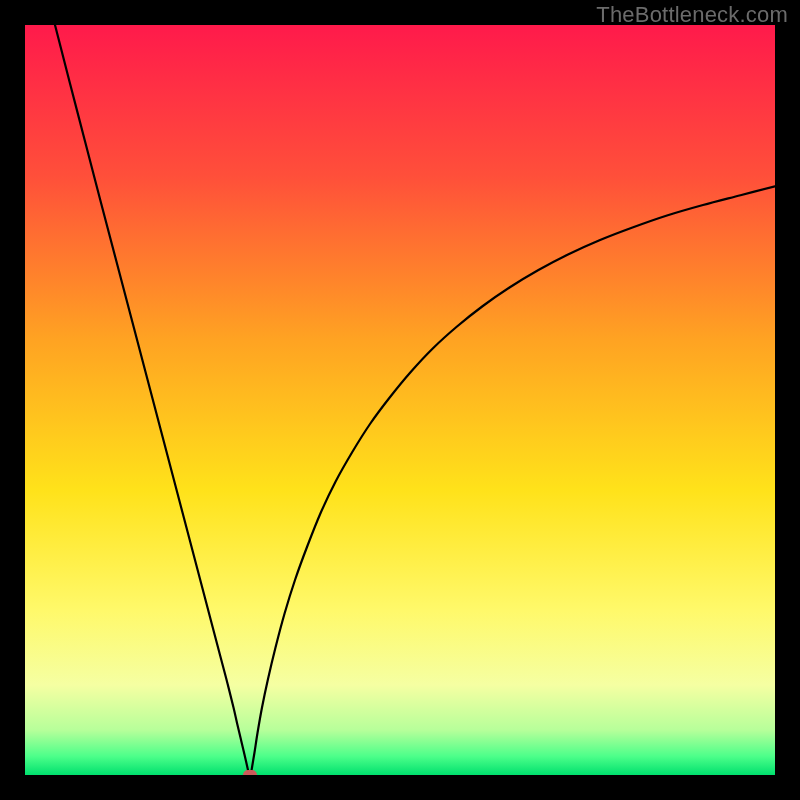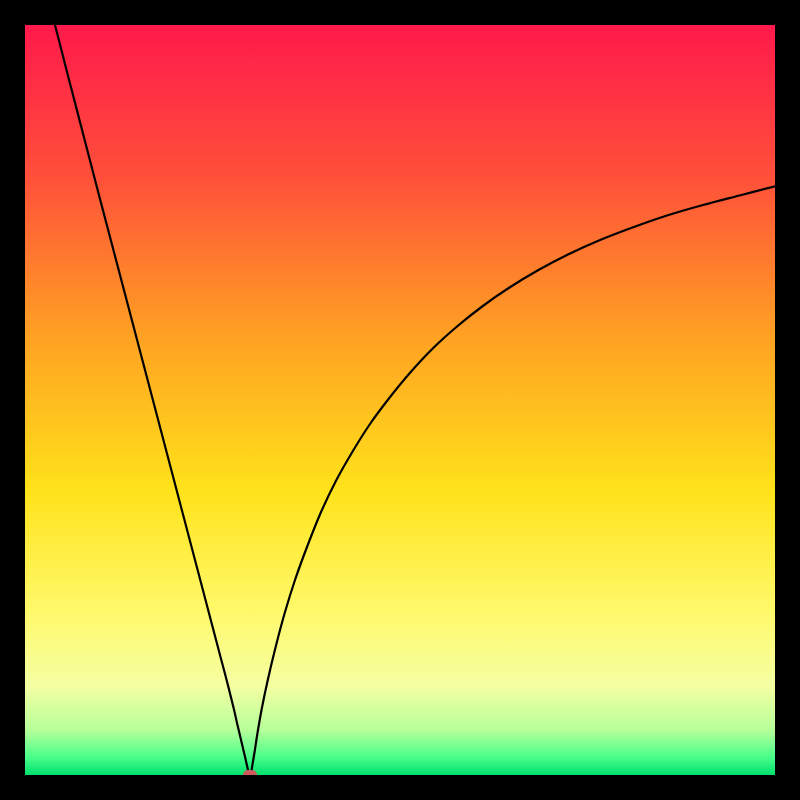--- a/index.html
+++ b/index.html
@@ -78,14 +78,15 @@
     </svg>
 
     <svg class="curve-svg" viewBox="0 0 750 750" preserveAspectRatio="none">
       <path id="curve-path" fill="none" stroke="#000000" stroke-width="2.2" stroke-linejoin="round" stroke-linecap="round" d="M 30 0 C 32.4 9.36, 40.2 39.9, 45 58.5 C 49.8 77.1, 55.2 97.77, 60 116.25 C 64.8 134.73, 70.2 155.64, 75 174 C 79.8 192.36, 85.2 212.76, 90 231 C 94.8 249.24, 100.20000000000002 269.76, 105.00000000000001 288 C 109.80000000000001 306.24, 115.2 326.76, 120 345 C 124.8 363.24, 130.2 383.76, 135 402 C 139.8 420.24, 145.2 440.76000000000005, 150 459.00000000000006 C 154.8 477.24000000000007, 160.2 497.76, 165 516 C 169.8 534.24, 175.2 554.76, 180 573 C 184.8 591.24, 191.4 616.32, 195 630 C 198.6 643.68, 200.34 650.1, 202.5 658.5 C 204.66 666.9, 206.94000000000003 676.02, 208.50000000000003 682.5 C 210.06000000000003 688.98, 211.05000000000004 693.84, 212.25000000000003 699 C 213.45000000000002 704.16, 214.92000000000004 710.19, 216.00000000000003 714.75 C 217.08 719.31, 218.16 723.9, 219 727.5 C 219.84 731.1, 220.65 734.61, 221.25 737.25 C 221.85 739.89, 222.33 742.2, 222.75 744 C 223.17 745.8, 223.515 747.54, 223.875 748.5 C 224.235 749.46, 224.64 750.18, 225 750 C 225.36 749.82, 225.765 748.815, 226.125 747.375 C 226.485 745.935, 226.71 744.18, 227.25 741 C 227.79 737.82, 228.66 732.78, 229.5 727.5 C 230.34 722.22, 231.3 715.2, 232.5 708 C 233.7 700.8, 235.32 691.14, 237 682.5 C 238.68 673.86, 240.84 663.6, 243 654 C 245.16 644.4, 247.85999999999999 632.94, 250.49999999999997 622.5 C 253.13999999999996 612.06, 256.38 599.55, 259.5 588.75 C 262.62 577.95, 266.4 565.68, 270 555 C 273.6 544.32, 277.92 532.68, 282 522 C 286.08 511.32, 290.93999999999994 498.69, 295.49999999999994 488.25 C 300.05999999999995 477.81, 305.46 466.47, 310.5 456.75 C 315.54 447.03, 321.48 436.74, 327 427.5 C 332.52 418.26, 339 407.76, 345 399 C 351 390.24, 358.02 381.03, 364.5 372.75 C 370.98 364.47, 378.53999999999996 355.17, 385.5 347.25 C 392.46000000000004 339.33, 400.56000000000006 330.57000000000005, 408.00000000000006 323.25000000000006 C 415.44000000000005 315.93000000000006, 424.08000000000004 308.22, 432.00000000000006 301.5 C 439.9200000000001 294.78, 449.1 287.49, 457.5 281.25 C 465.9 275.01, 475.61999999999995 268.26, 484.49999999999994 262.5 C 493.37999999999994 256.74, 503.64 250.53000000000006, 513 245.25000000000006 C 522.36 239.97000000000006, 533.1600000000001 234.3, 543.0000000000001 229.5 C 552.8400000000001 224.7, 564.18 219.57, 574.4999999999999 215.25 C 584.8199999999998 210.93, 596.6999999999999 206.46, 607.5 202.5 C 618.3000000000001 198.54, 630.72 194.1, 642 190.5 C 653.28 186.9, 666.24 183.24, 678 180 C 689.76 176.76, 703.98 173.25, 715.5 170.25 C 727.02 167.25, 744.48 162.69, 750 161.25"></path>
     </svg>
 
     <div class="marker" id="min-marker" style="left: 225px; top: 750px; background: rgb(204, 90, 90);"></div>
 
   </div>
 
+  <div class="watermark">TheBottleneck.com</div>
 
 </div>
 
 </body></html>

